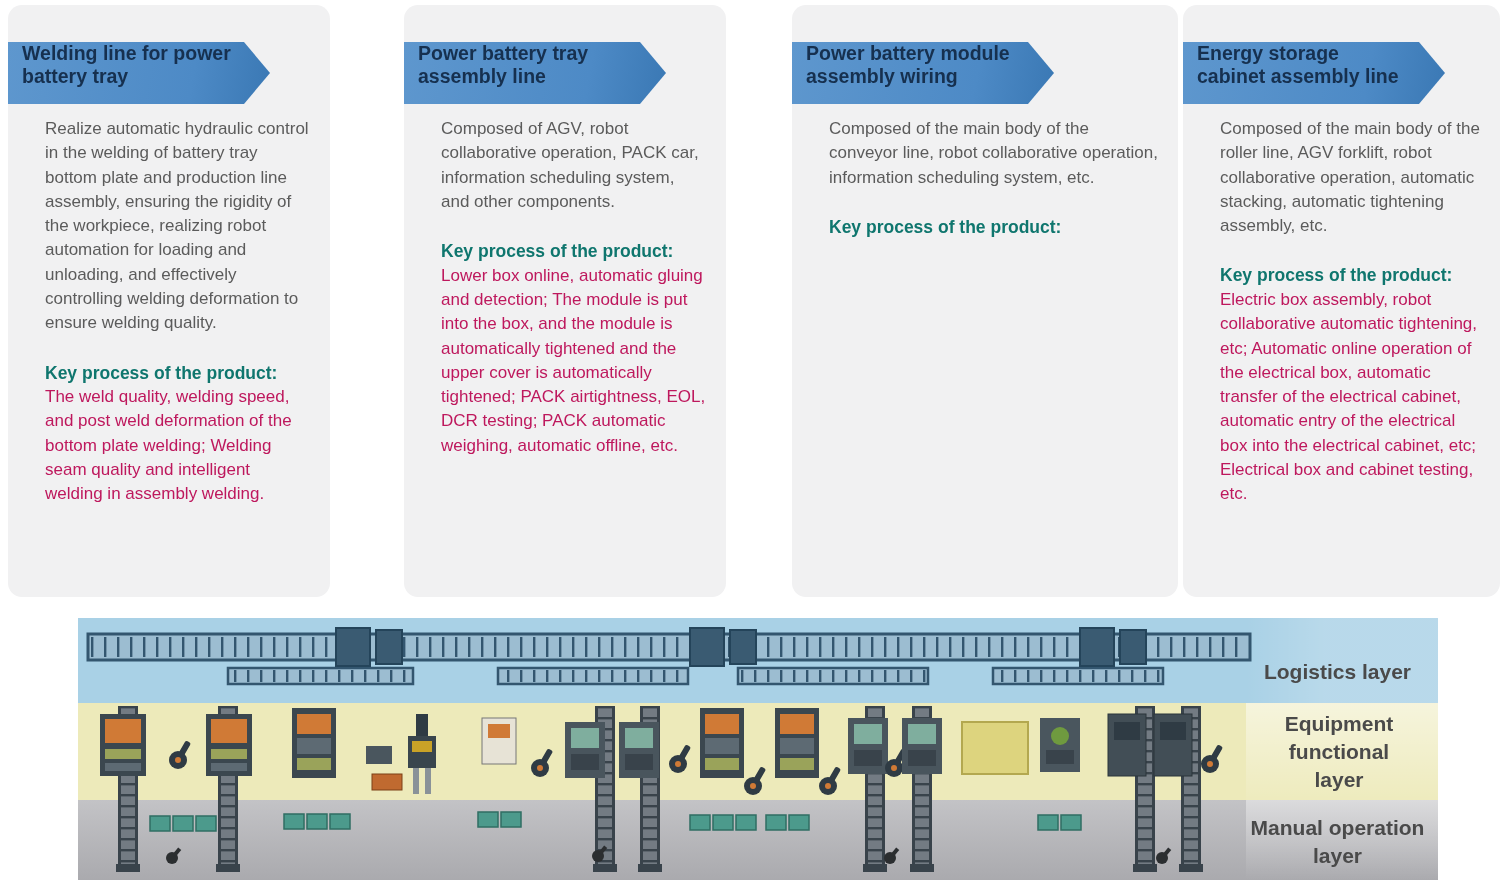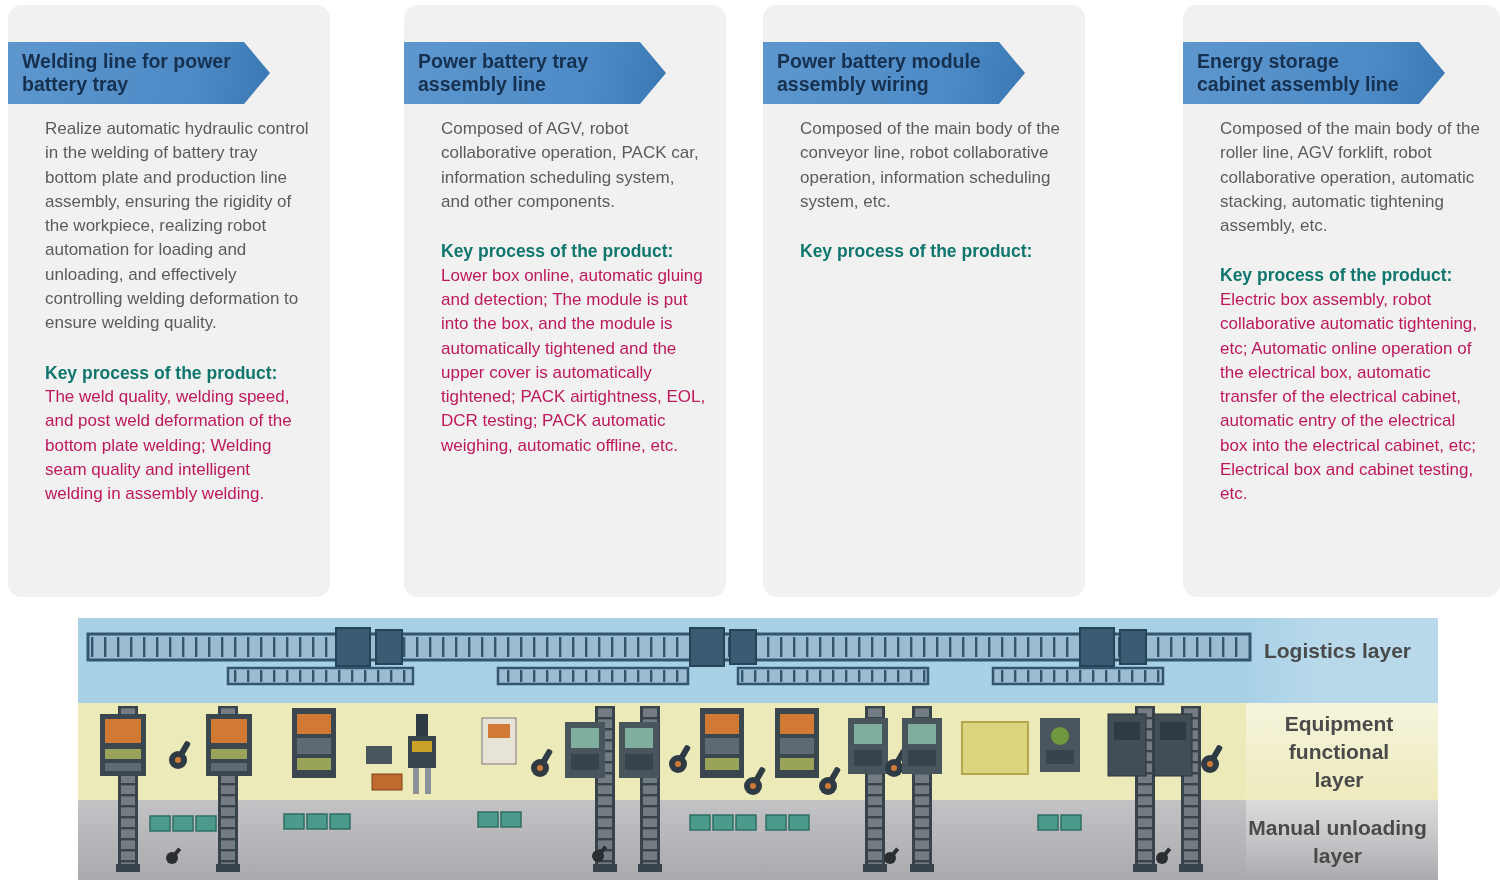--- a/index.html
+++ b/index.html
@@ -8,27 +8,27 @@
     background:#ffffff;
     font-family:"Liberation Sans", sans-serif;
   }
   
   .card{
     position:absolute;top:5px;height:592px;
     background:#f1f1f2;border-radius:14px;
   }
   .card.c1{left:8px;width:322px;}
   .card.c2{left:404px;width:322px;}
-  .card.c3{left:763px;width:322px;}
+  .card.c3{left:792px;width:386px;}
   .card.c4{left:1183px;width:317px;}
   .banner{
     position:absolute;top:37px;left:0;width:262px;height:62px;
     background:linear-gradient(100deg,#5e97ce 0%,#4d8ac6 70%,#3a78b4 100%);
     clip-path:polygon(0 0,236px 0,262px 50%,236px 100%,0 100%);
-    display:flex;align-items:center;box-sizing:border-box;
+    display:flex;box-sizing:border-box;
     padding-left:14px;padding-right:34px;
   }
   .banner-title{
     color:#16304f;font-weight:bold;font-size:19.5px;line-height:1.16;
   }
   .card-body{
     margin-top:112px;padding:0 20px 0 37px;box-sizing:border-box;
   }
   .desc{color:#5b5b5b;font-size:17px;line-height:1.43;margin:0 0 25px 0;}
   .key-label{color:#0f766e;font-weight:bold;font-size:17.5px;line-height:1.4;margin:0;}
@@ -42,21 +42,21 @@
   .band-manual{top:182px;height:80px;background:linear-gradient(180deg,#c3c3c6 0%,#aaaaae 100%);}
   .label-zone{position:absolute;right:0;width:192px;pointer-events:none;}
   .lz-log{top:0;height:85px;background:linear-gradient(90deg,rgba(255,255,255,0) 0%,rgba(255,255,255,0.18) 40%);}
   .lz-eq{top:85px;height:97px;background:linear-gradient(180deg,rgba(255,255,255,0.5) 0%,rgba(255,255,255,0.05) 100%);}
   .lz-man{top:182px;height:80px;background:linear-gradient(180deg,rgba(255,255,255,0.4) 0%,rgba(255,255,255,0) 100%);}
   .factory-art{position:absolute;left:0;top:0;}
   .layer-label{
     position:absolute;right:8px;width:185px;text-align:center;
     font-weight:bold;font-size:21px;color:#4a4a4a;line-height:1.33;
   }
-  .label-logistics{top:19px;}
+  .label-logistics{top:40px;}
   .label-equipment{top:92px;width:130px;right:34px;}
   .label-manual{top:196px;}
 </style>
 </head>
 <body>
 
 <div class="card c1">
   <div class="banner">
     <div class="banner-title">Welding line for power battery tray</div>
   </div>
@@ -250,14 +250,14 @@
     <g>
       <use href="#minibot" transform="translate(94,240)"></use>
       <use href="#minibot" transform="translate(520,238)"></use>
       <use href="#minibot" transform="translate(812,240)"></use>
       <use href="#minibot" transform="translate(1084,240)"></use>
     </g>
   </svg>
 
   <div class="layer-label label-logistics">Logistics layer</div>
   <div class="layer-label label-equipment">Equipment functional layer</div>
-  <div class="layer-label label-manual">Manual unloading layer</div>
+  <div class="layer-label label-manual">Manual operation layer</div>
 </div>
 
 </body></html>

